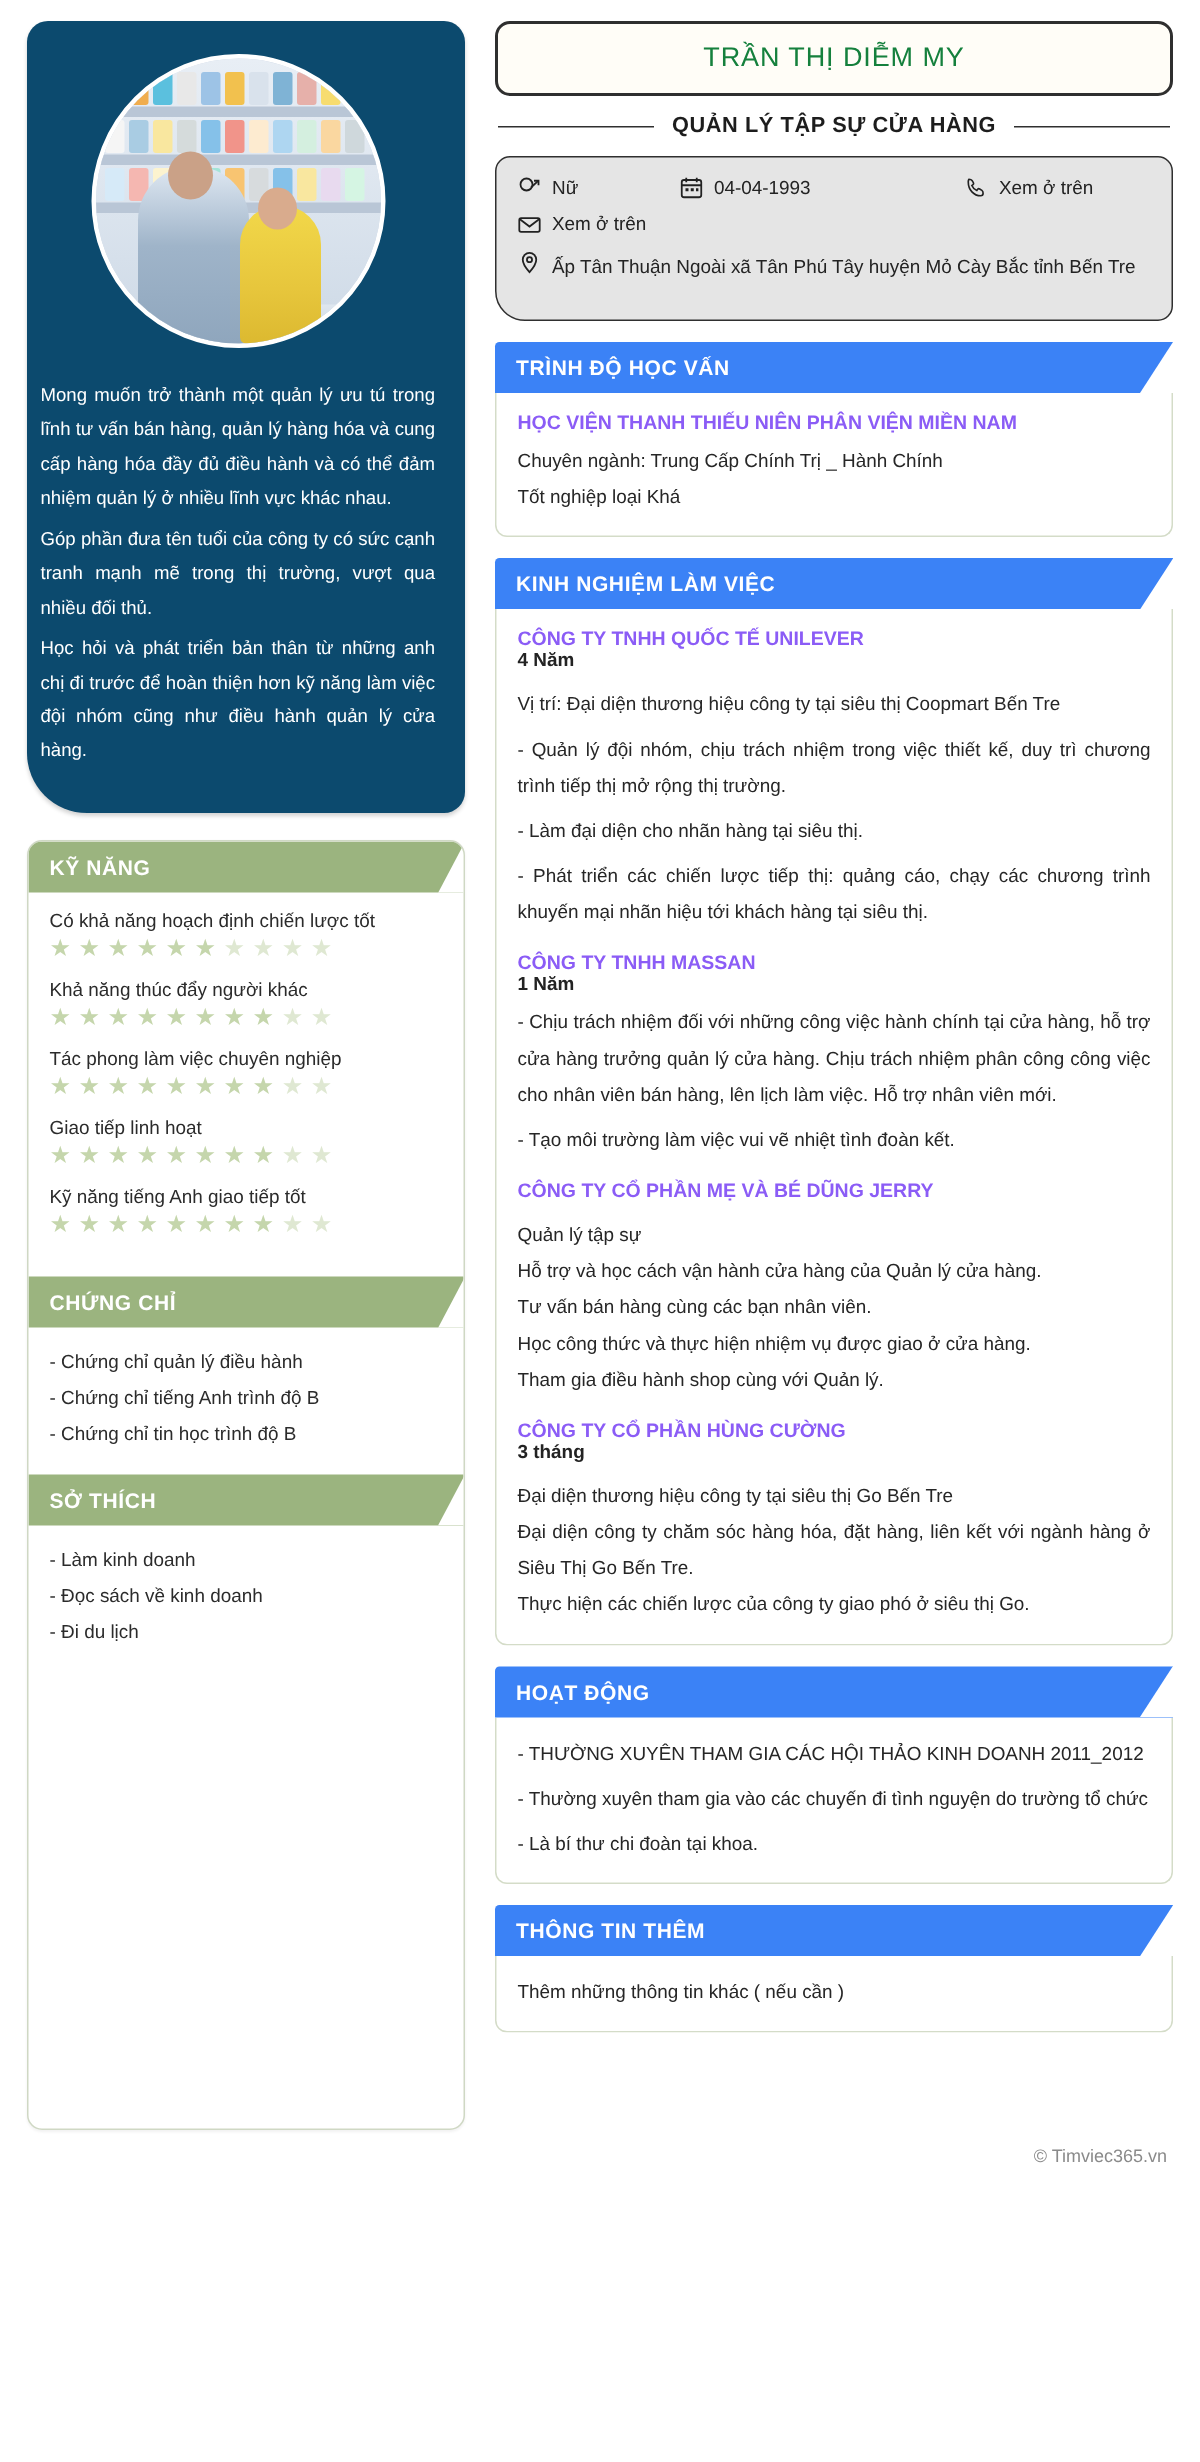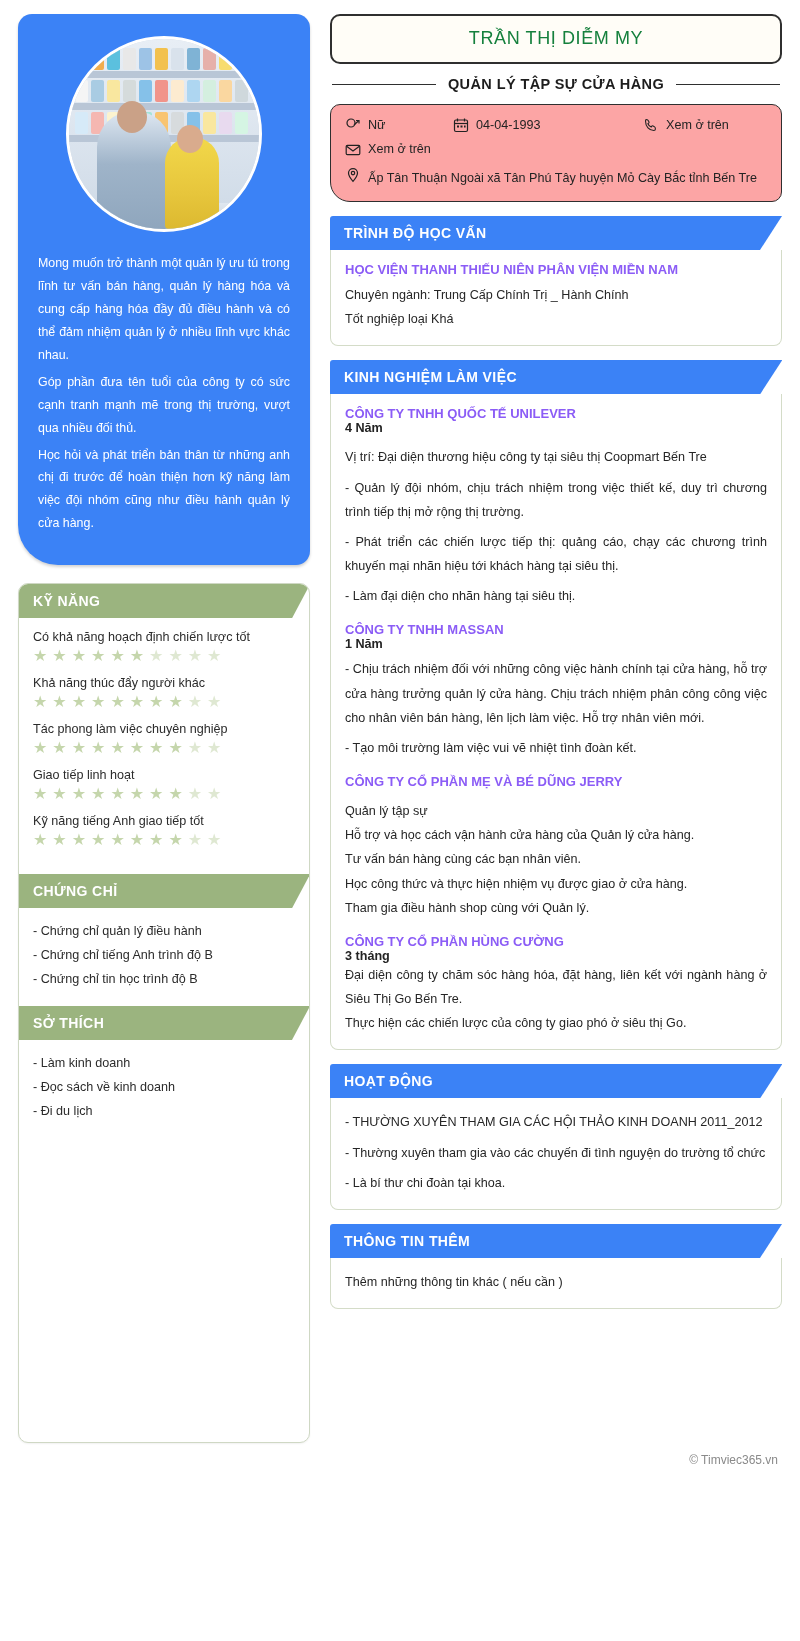--- a/index.html
+++ b/index.html
@@ -19,23 +19,23 @@
     display: flex;
     gap: 20px;
     align-items: flex-start;
   }
   
   .left {
     width: 292px;
     flex: 0 0 292px;
   }
   .photo-card {
-    background: #3b82f6;
+    background: #0c4a6e;
     border-radius: 14px 14px 14px 40px;
-    padding: 22px 20px 26px 20px;
+    padding: 22px 20px 26px 9px;
     box-shadow: 0 2px 3px rgba(0,0,0,0.18);
   }
   .photo-wrap {
     width: 196px;
     height: 196px;
     margin: 0 auto 20px auto;
     border-radius: 50%;
     overflow: hidden;
     border: 3px solid #ffffff;
     position: relative;
@@ -154,28 +154,28 @@
   }
   .job-row .rule { flex: 1 1 auto; height: 1px; background: #2f2f2f; }
   .job-title {
     font-size: 14.5px; font-weight: bold; color: #1d1d1d; letter-spacing: .4px;
     white-space: nowrap;
   }
   .info-box {
     border: 1px solid #2f2f2f;
     border-radius: 10px 10px 10px 20px;
     padding: 12px 14px 12px 14px;
-    background: #fca5a5;
+    background: #e5e5e5;
   }
   .info-line {
     display: flex; align-items: flex-start; gap: 7px;
     font-size: 12.6px; color: #232323;
     margin-bottom: 9px;
   }
-  .info-line:last-child { margin-bottom: 0; }
+  .info-line:last-child { margin-bottom: 12px; }
   .info-grid {
     display: flex; gap: 0; margin-bottom: 9px;
   }
   .info-grid .cell { display: flex; align-items: center; gap: 7px; font-size: 12.6px; color:#232323; }
   .cell-a { width: 108px; }
   .cell-b { width: 190px; }
   .ico { width: 16px; height: 16px; display:inline-block; flex: 0 0 16px; }
   .ico svg { display:block; }
   .addr { line-height: 1.75; }
   .r-sec { margin-top: 14px; }
@@ -462,22 +462,22 @@
 
       <div class="r-sec">
         <div class="r-head">KINH NGHIỆM LÀM VIỆC</div>
         <div class="r-body">
 
           <div>
             <div class="org">CÔNG TY TNHH QUỐC TẾ UNILEVER</div>
             <div class="sub bold">4 Năm</div>
             <p class="p mt10">Vị trí: Đại diện thương hiệu công ty tại siêu thị Coopmart Bến Tre</p>
             <p class="p mt6">- Quản lý đội nhóm, chịu trách nhiệm trong việc thiết kế, duy trì chương trình tiếp thị mở rộng thị trường.</p>
+            <p class="p mt6">- Làm đại diện cho nhãn hàng tại siêu thị.</p>
             <p class="p mt6">- Phát triển các chiến lược tiếp thị: quảng cáo, chạy các chương trình khuyến mại nhãn hiệu tới khách hàng tại siêu thị.</p>
-            <p class="p mt6">- Làm đại diện cho nhãn hàng tại siêu thị.</p>
           </div>
 
           <div class="mt14">
             <div class="org">CÔNG TY TNHH MASSAN</div>
             <div class="sub bold">1 Năm</div>
             <p class="p mt6">- Chịu trách nhiệm đối với những công việc hành chính tại cửa hàng, hỗ trợ cửa hàng trưởng quản lý cửa hàng. Chịu trách nhiệm phân công công việc cho nhân viên bán hàng, lên lịch làm việc. Hỗ trợ nhân viên mới.</p>
             <p class="p mt6">- Tạo môi trường làm việc vui vẽ nhiệt tình đoàn kết.</p>
           </div>
 
           <div class="mt14">
@@ -485,20 +485,21 @@
             <p class="p mt10">Quản lý tập sự</p>
             <p class="p">Hỗ trợ và học cách vận hành cửa hàng của Quản lý cửa hàng.</p>
             <p class="p">Tư vấn bán hàng cùng các bạn nhân viên.</p>
             <p class="p">Học công thức và thực hiện nhiệm vụ được giao ở cửa hàng.</p>
             <p class="p">Tham gia điều hành shop cùng với Quản lý.</p>
           </div>
 
           <div class="mt14">
             <div class="org">CÔNG TY CỔ PHẦN HÙNG CƯỜNG</div>
             <div class="sub bold">3 tháng</div>
+            <p class="p mt10">Đại diện thương hiệu công ty tại siêu thị Go Bến Tre</p>
             <p class="p">Đại diện công ty chăm sóc hàng hóa, đặt hàng, liên kết với ngành hàng ở Siêu Thị Go Bến Tre.</p>
             <p class="p">Thực hiện các chiến lược của công ty giao phó ở siêu thị Go.</p>
           </div>
         </div>
       </div>
 
       <div class="r-sec">
         <div class="r-head">HOẠT ĐỘNG</div>
         <div class="r-body">
           <p class="p">- THƯỜNG XUYÊN THAM GIA CÁC HỘI THẢO KINH DOANH 2011_2012</p>

